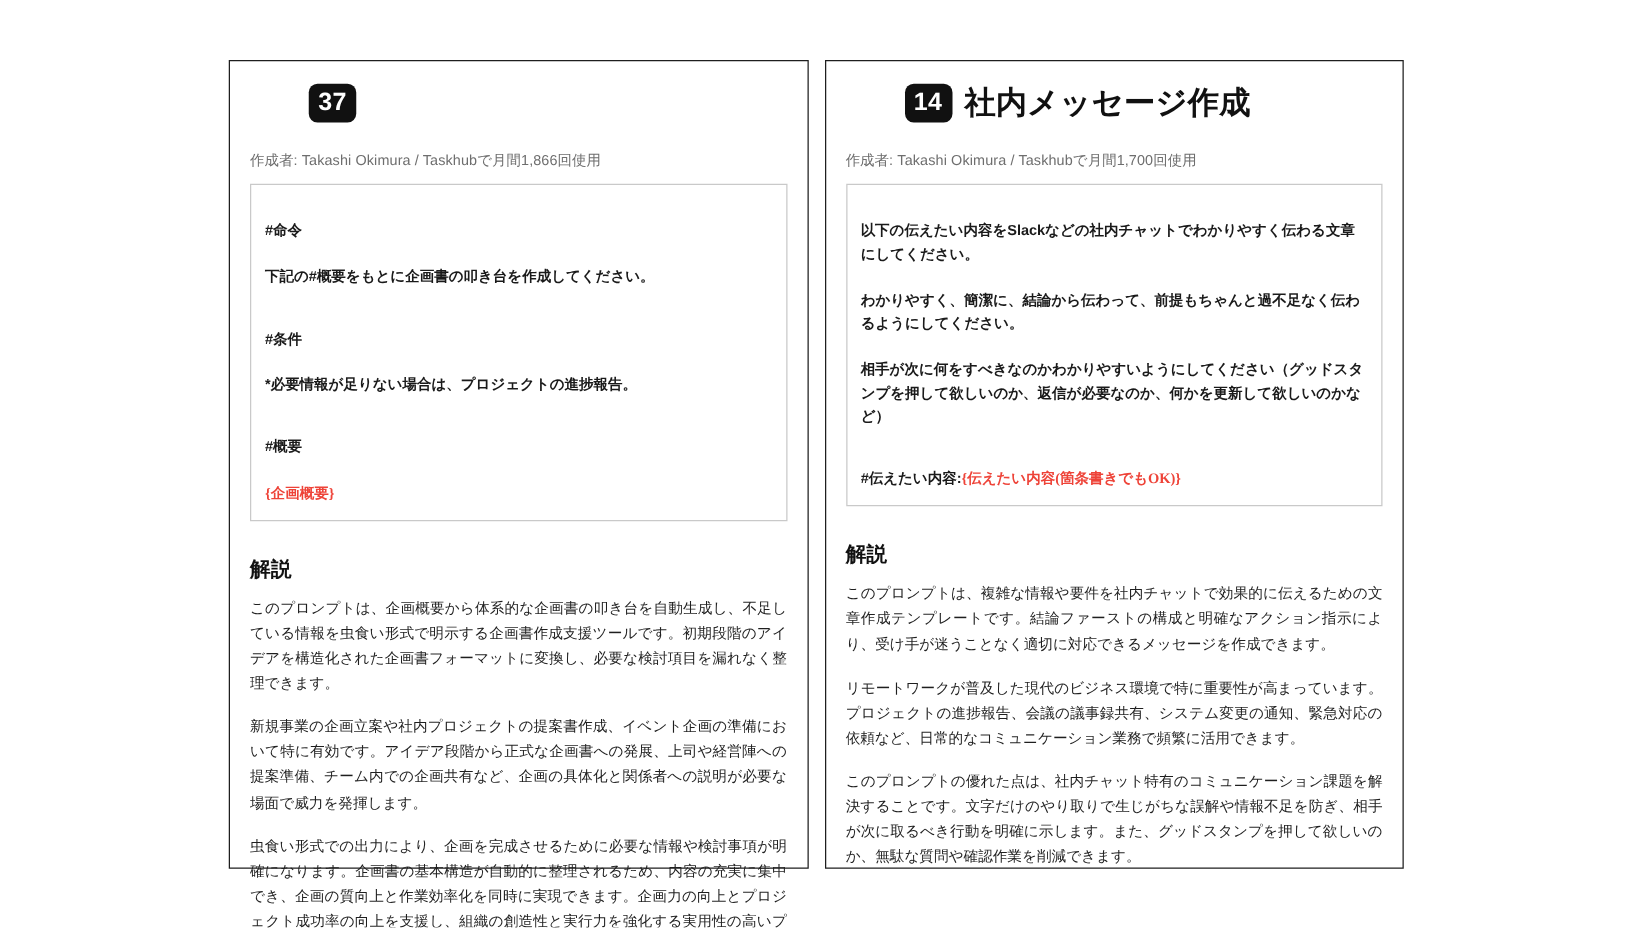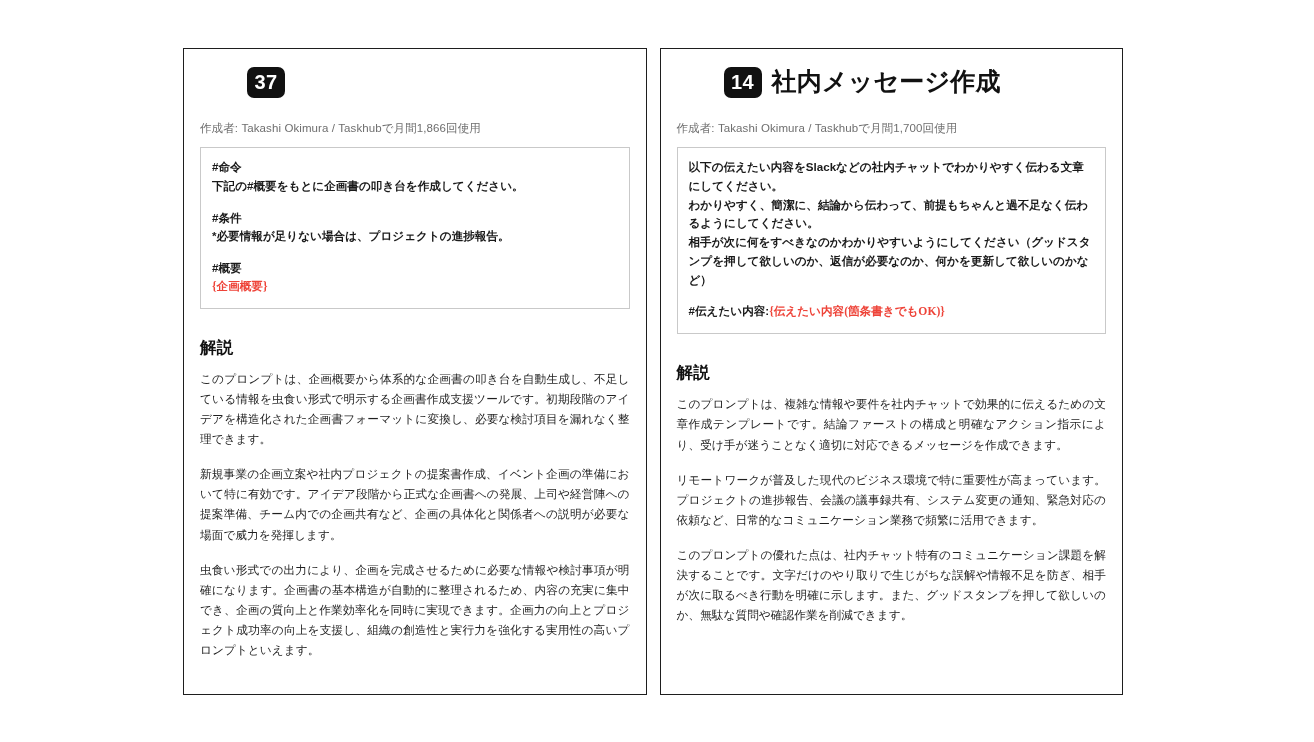--- a/index.html
+++ b/index.html
@@ -39,21 +39,21 @@
     border: 1.5px solid #1e1e1e;
     background: #ffffff;
     padding: 18px 16px 16px 16px;
     display: flex;
     flex-direction: column;
   }
 
   
   .card-head {
     display: flex;
-    align-items: flex-start;
+    align-items: center;
     gap: 10px;
     padding-left: 47px;
   }
   .rank-badge {
     flex: none;
     min-width: 38px;
     height: 31px;
     padding: 0 7px;
     box-sizing: border-box;
     background: #111111;
@@ -87,20 +87,21 @@
     border: 1px solid #c9c9c9;
     background: #ffffff;
     padding: 10px 11px 11px 11px;
     font-size: 11.6px;
     line-height: 1.62;
     color: #1a1a1a;
     font-weight: bold;
   }
   .prompt-box .pline {
     white-space: normal;
+    margin-top: 18px;
   }
   .prompt-box .pgap {
     height: 13px;
   }
   .ph {
     color: #ee4338;
     font-family: Liberation Serif, serif;
   }
 
   

